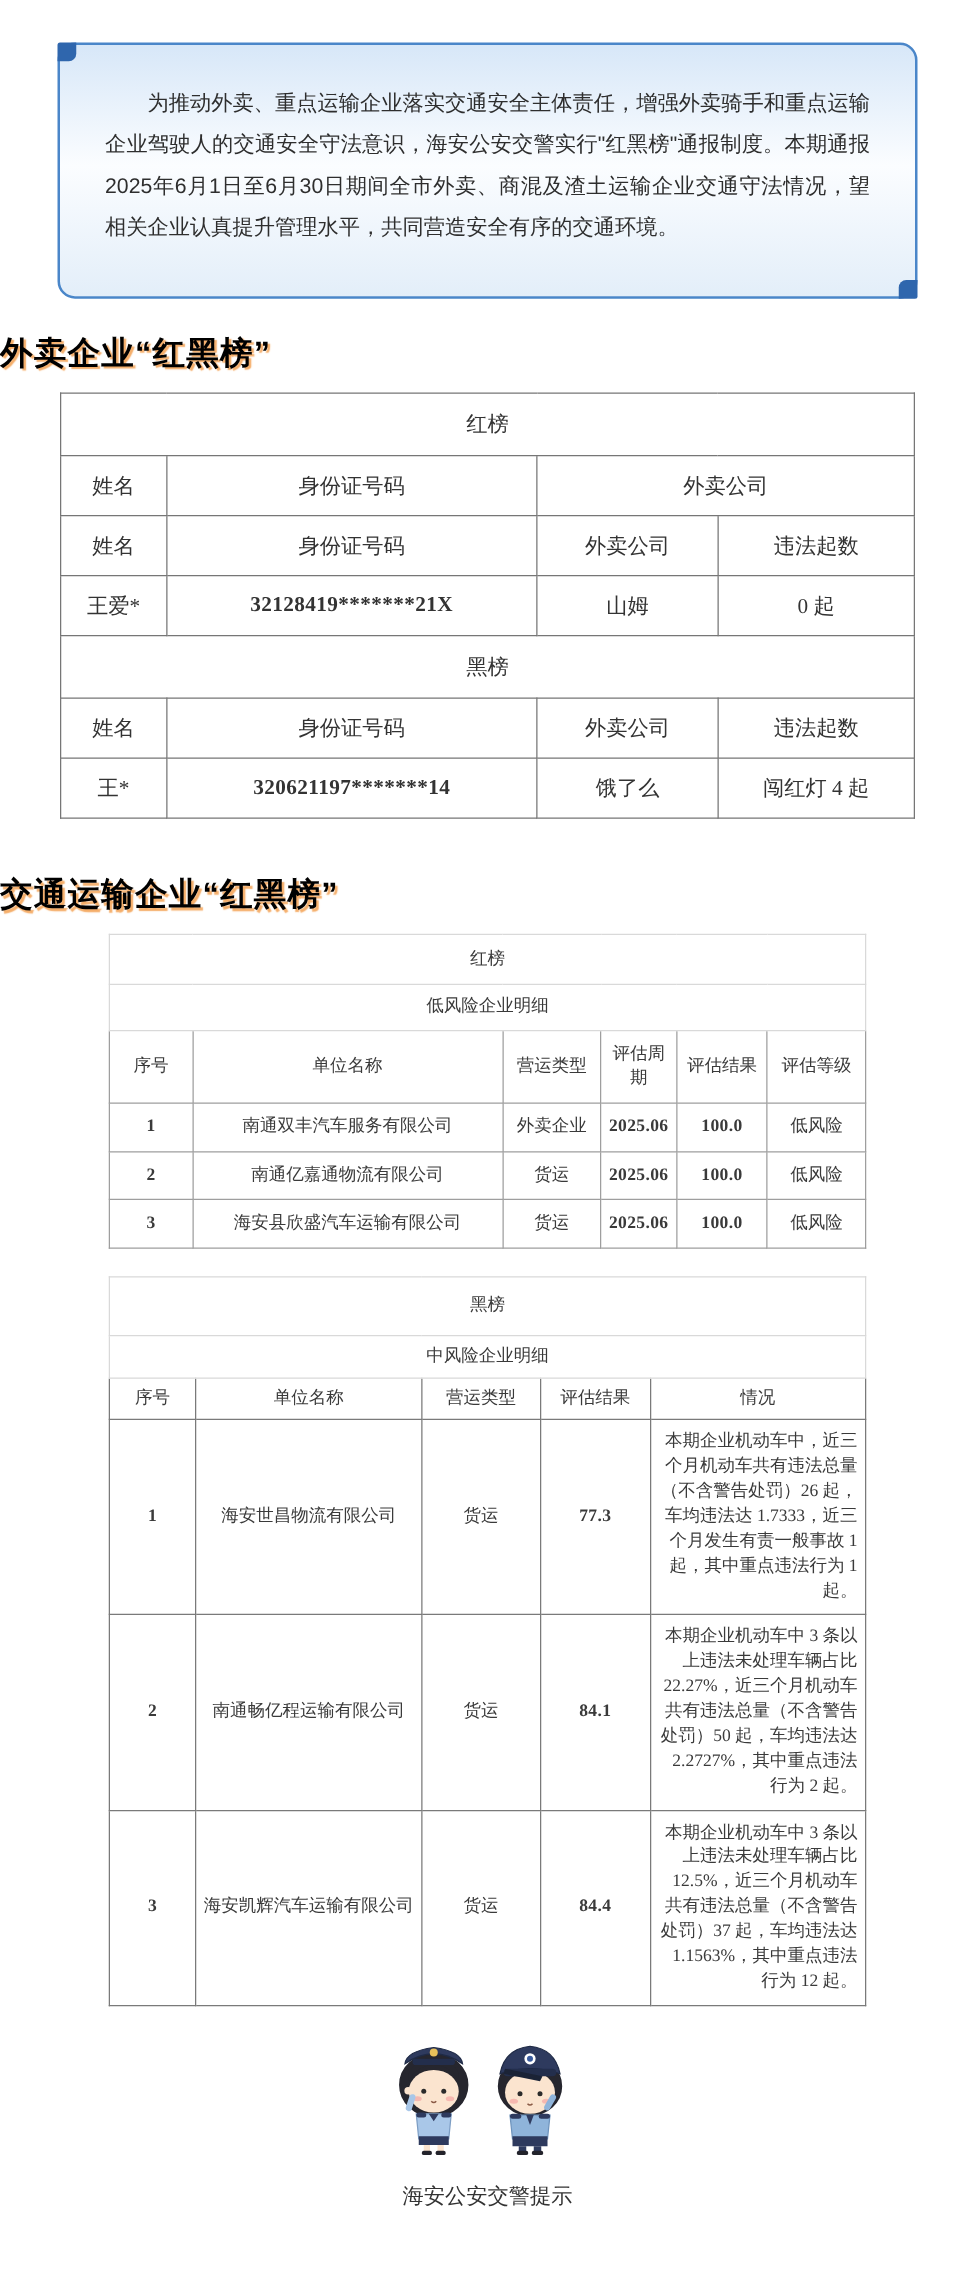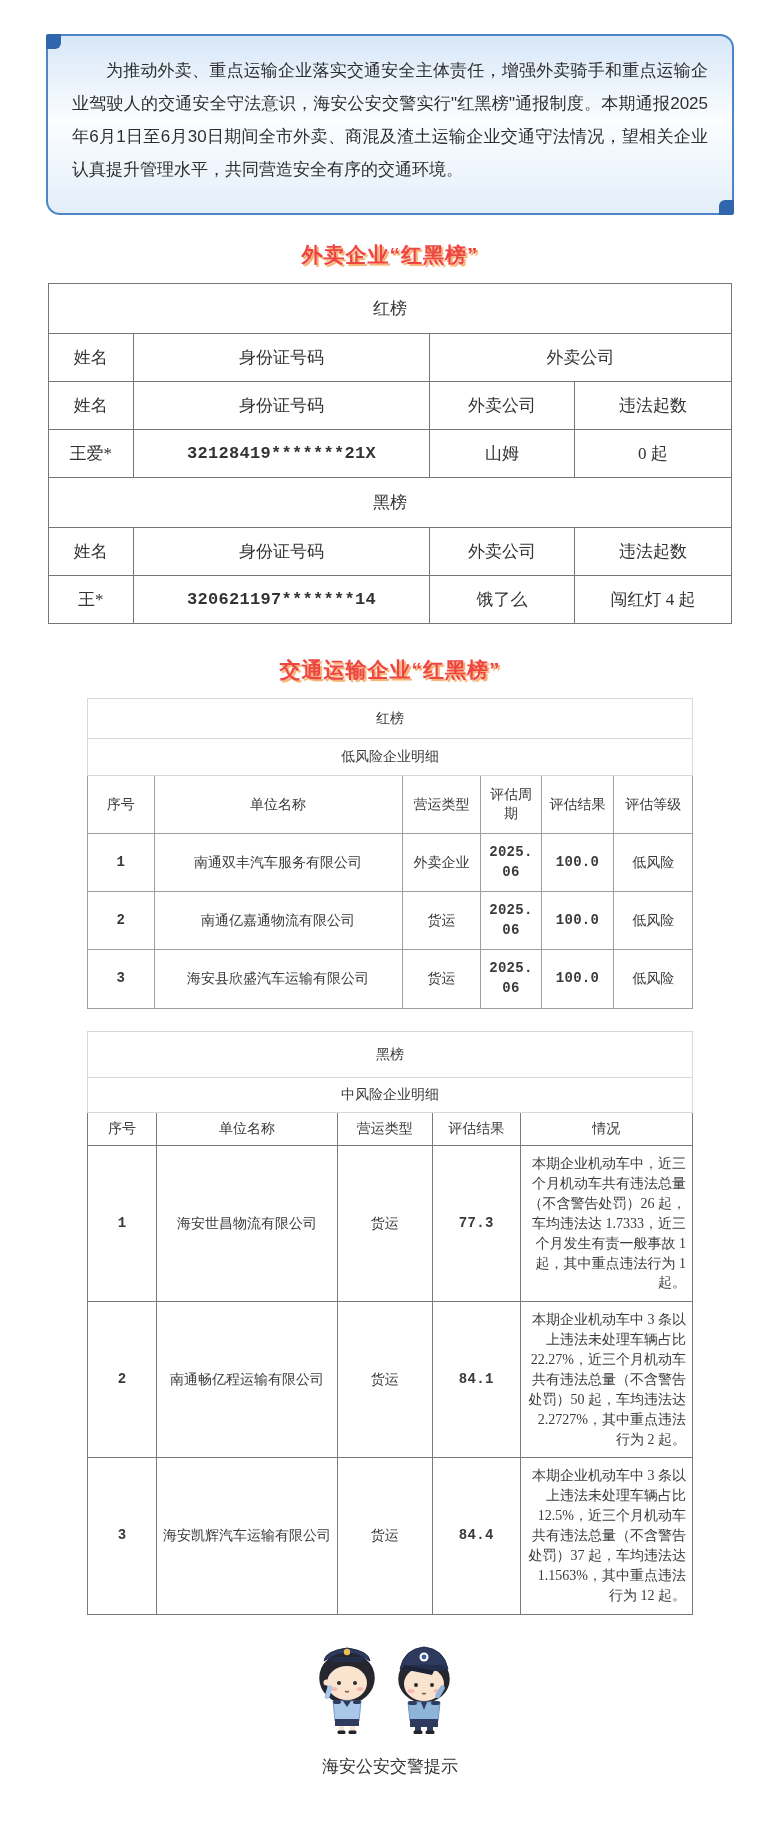--- a/index.html
+++ b/index.html
@@ -7,31 +7,31 @@
   .page { padding:30px 0 10px; }
 
   
   .intro { position:relative; margin:4px 46px 0; border:2px solid #4a86c9; border-radius:14px;
            background:linear-gradient(180deg,#d7e7f8 0%,#fbfdff 48%,#e3eef9 100%);
            padding:18px 24px 26px; }
   .intro::before { content:""; position:absolute; left:-2px; top:-2px; width:15px; height:15px;
                    background:#2f66ad; border-radius:2px 0 6px 0; }
   .intro::after  { content:""; position:absolute; right:-2px; bottom:-2px; width:15px; height:15px;
                    background:#2f66ad; border-radius:6px 0 2px 0; }
-  .intro p { margin:0; text-indent:2em; font-size:17px; line-height:1.95; color:#2e2e2e; text-align:justify; }
-
-  
-  h2.sec-title { margin:26px 0 14px; text-align:center; font-size:21px; font-weight:bold; letter-spacing:1px;
-                 color:#ef4444; text-shadow:2px 2px 1px #f5ad68; font-family:"Liberation Sans",sans-serif; }
+  .intro p { margin:12px; text-indent:2em; font-size:17px; line-height:1.95; color:#2e2e2e; text-align:justify; }
+
+  
+  h2.sec-title { margin:26px 0 14px; font-size:26px; font-weight:bold; letter-spacing:1px;
+                 color:#000000; text-shadow:2px 2px 1px #f5ad68; font-family:"Liberation Sans",sans-serif; }
 
   
   table { border-collapse:collapse; margin:0 auto; table-layout:fixed; }
   td,th { text-align:center; vertical-align:middle; font-weight:normal;
           font-family:"Liberation Serif",serif; word-break:break-word; }
-  .num { font-family:Liberation Mono, monospace; font-weight:bold; letter-spacing:0.3px; }
+  .num { font-family:Liberation Serif, serif; font-weight:bold; letter-spacing:0.3px; }
 
   
   .t1 { width:684px; font-size:17px; color:#333; }
   .t1 td,.t1 th { border:1px solid #767676; padding:12px 16px; }
   .t1 .band td { padding:13px 6px; }
 
   
   .t2,.t3 { width:606px; font-size:14px; color:#3a3a3a; }
   .t2 td,.t2 th { border:1px solid #9e9e9e; padding:9px 4px; line-height:1.4; }
   .t3 td,.t3 th { border:1px solid #7a7a7a; padding:6px 4px; line-height:1.42; }
@@ -100,21 +100,21 @@
     </tr>
     <tr>
       <td>王*</td>
       <td class="num">320621197*******14</td>
       <td>饿了么</td>
       <td>闯红灯 4 起</td>
     </tr>
   </tbody>
     </table>
 
-  <h2 class="sec-title" style="margin-top:32px;">交通运输企业“红黑榜”</h2>
+  <h2 class="sec-title" style="margin-top:43px;">交通运输企业“红黑榜”</h2>
 
   <table class="t2">
     <colgroup>
         <col style="width:11%">
         <col style="width:41%">
         <col style="width:13%">
         <col style="width:10%">
         <col style="width:12%">
         <col style="width:13%">
       </colgroup>

